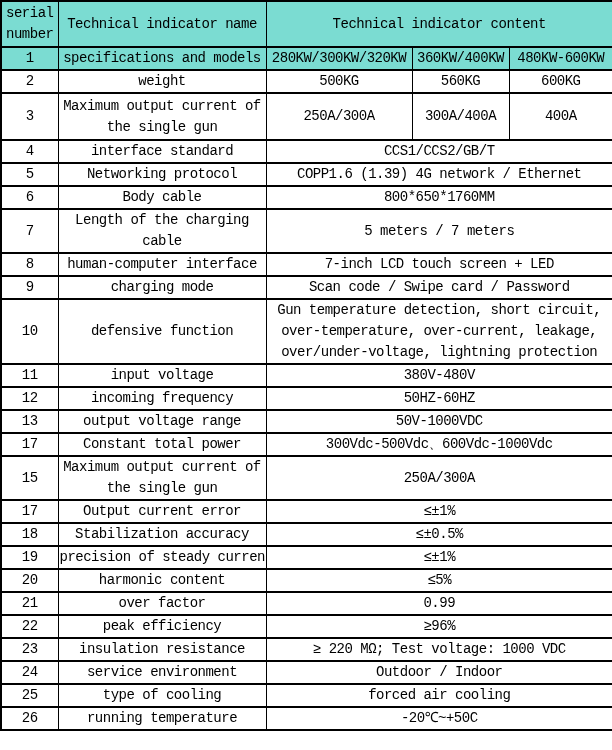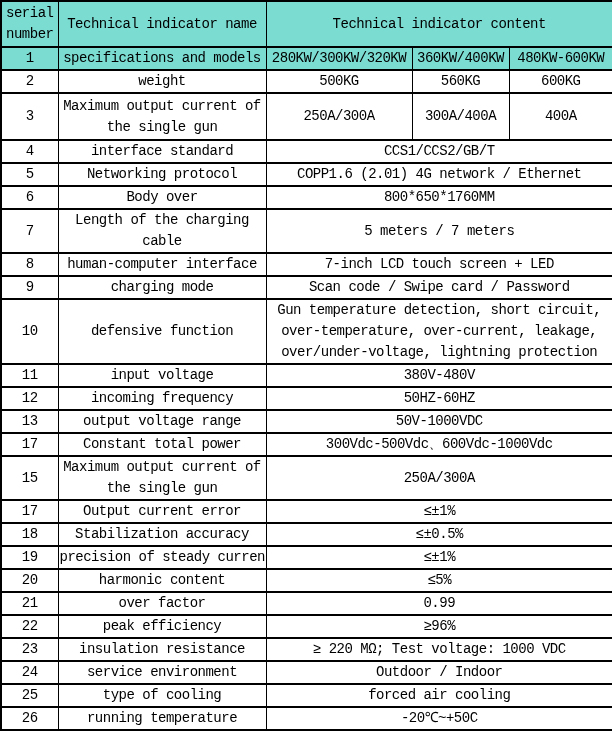--- a/index.html
+++ b/index.html
@@ -90,26 +90,26 @@
 
   <tr class="h-base">
     <td class="one-line">4</td>
     <td class="one-line">interface standard</td>
     <td class="one-line" colspan="3">CCS1/CCS2/GB/T</td>
   </tr>
 
   <tr class="h-base">
     <td class="one-line">5</td>
     <td class="one-line">Networking protocol</td>
-    <td class="one-line" colspan="3">COPP1.6 (2.01) 4G network / Ethernet</td>
+    <td class="one-line" colspan="3">COPP1.6 (1.39) 4G network / Ethernet</td>
   </tr>
 
   <tr class="h-base">
     <td class="one-line">6</td>
-    <td class="one-line">Body over</td>
+    <td class="one-line">Body cable</td>
     <td class="one-line" colspan="3">800*650*1760MM</td>
   </tr>
 
   <tr class="h-cable">
     <td class="one-line">7</td>
     <td class="pre-line">Length of the charging
 cable</td>
     <td class="one-line" colspan="3">5 meters / 7 meters</td>
   </tr>
 

